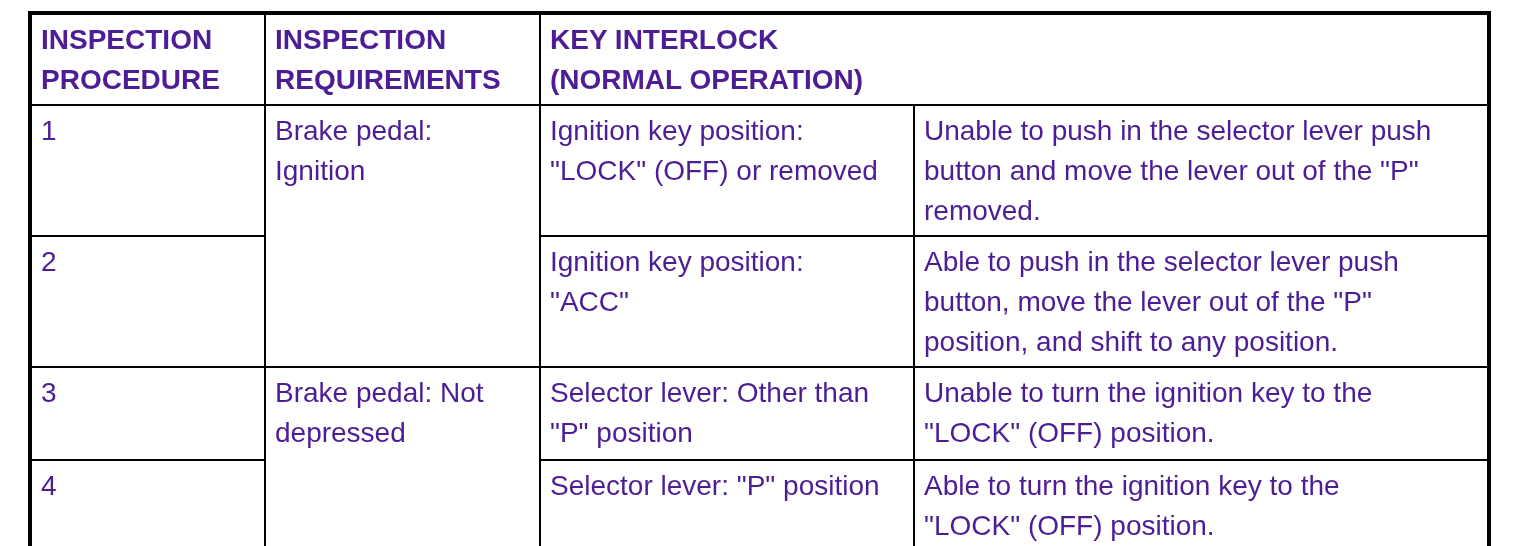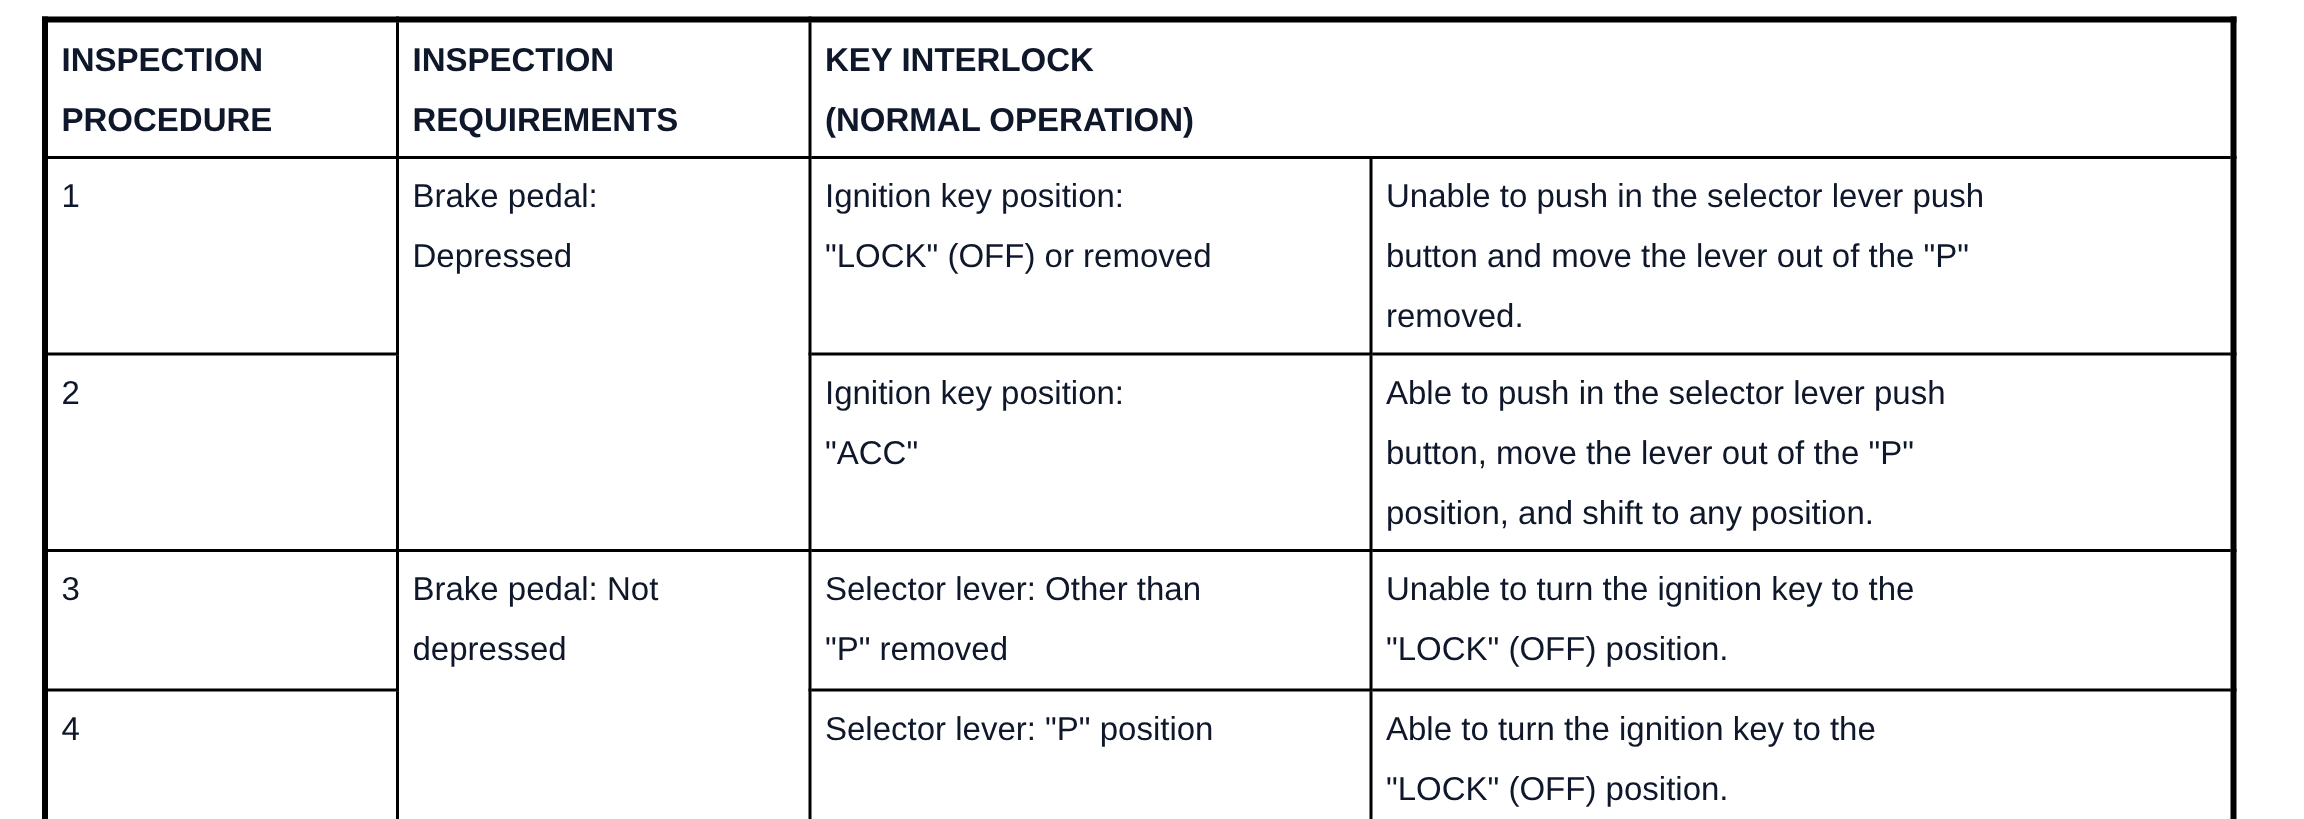--- a/index.html
+++ b/index.html
@@ -26,25 +26,25 @@
     table-layout: fixed;
     width: 1459px;
     border: 4px solid #000000;
   }
   table.grid th,
   table.grid td {
     border: 2px solid #000000;
     vertical-align: top;
     text-align: left;
     padding: 5px 10px 4px 9px;
-    font-size: 22px;
+    font-size: 28px;
     line-height: 40px;
     white-space: pre-line;
     overflow: hidden;
-    color: #0f172a;
+    color: #4c1d95;
   }
   table.grid th {
     font-weight: bold;
   }
   .col-procedure    { width: 235px; }
   .col-requirements { width: 275px; }
   .col-condition    { width: 374px; }
   .col-result       { width: 575px; }
   tr.row-header { height: 86px;  }
   tr.row-1      { height: 127px; }
@@ -68,41 +68,41 @@
         <th>INSPECTION
 PROCEDURE</th>
         <th>INSPECTION
 REQUIREMENTS</th>
         <th colspan="2">KEY INTERLOCK
 (NORMAL OPERATION)</th>
       </tr>
       <tr class="row-1">
         <td>1</td>
         <td rowspan="2">Brake pedal:
-Depressed</td>
+Ignition</td>
         <td>Ignition key position:
 "LOCK" (OFF) or removed</td>
         <td>Unable to push in the selector lever push
 button and move the lever out of the "P"
 removed.</td>
       </tr>
       <tr class="row-2">
         <td>2</td>
         <td>Ignition key position:
 "ACC"</td>
         <td>Able to push in the selector lever push
 button, move the lever out of the "P"
 position, and shift to any position.</td>
       </tr>
       <tr class="row-3">
         <td>3</td>
         <td rowspan="2">Brake pedal: Not
 depressed</td>
         <td>Selector lever: Other than
-"P" removed</td>
+"P" position</td>
         <td>Unable to turn the ignition key to the
 "LOCK" (OFF) position.</td>
       </tr>
       <tr class="row-4">
         <td>4</td>
         <td>Selector lever: "P" position</td>
         <td>Able to turn the ignition key to the
 "LOCK" (OFF) position.</td>
       </tr>
     </tbody>

